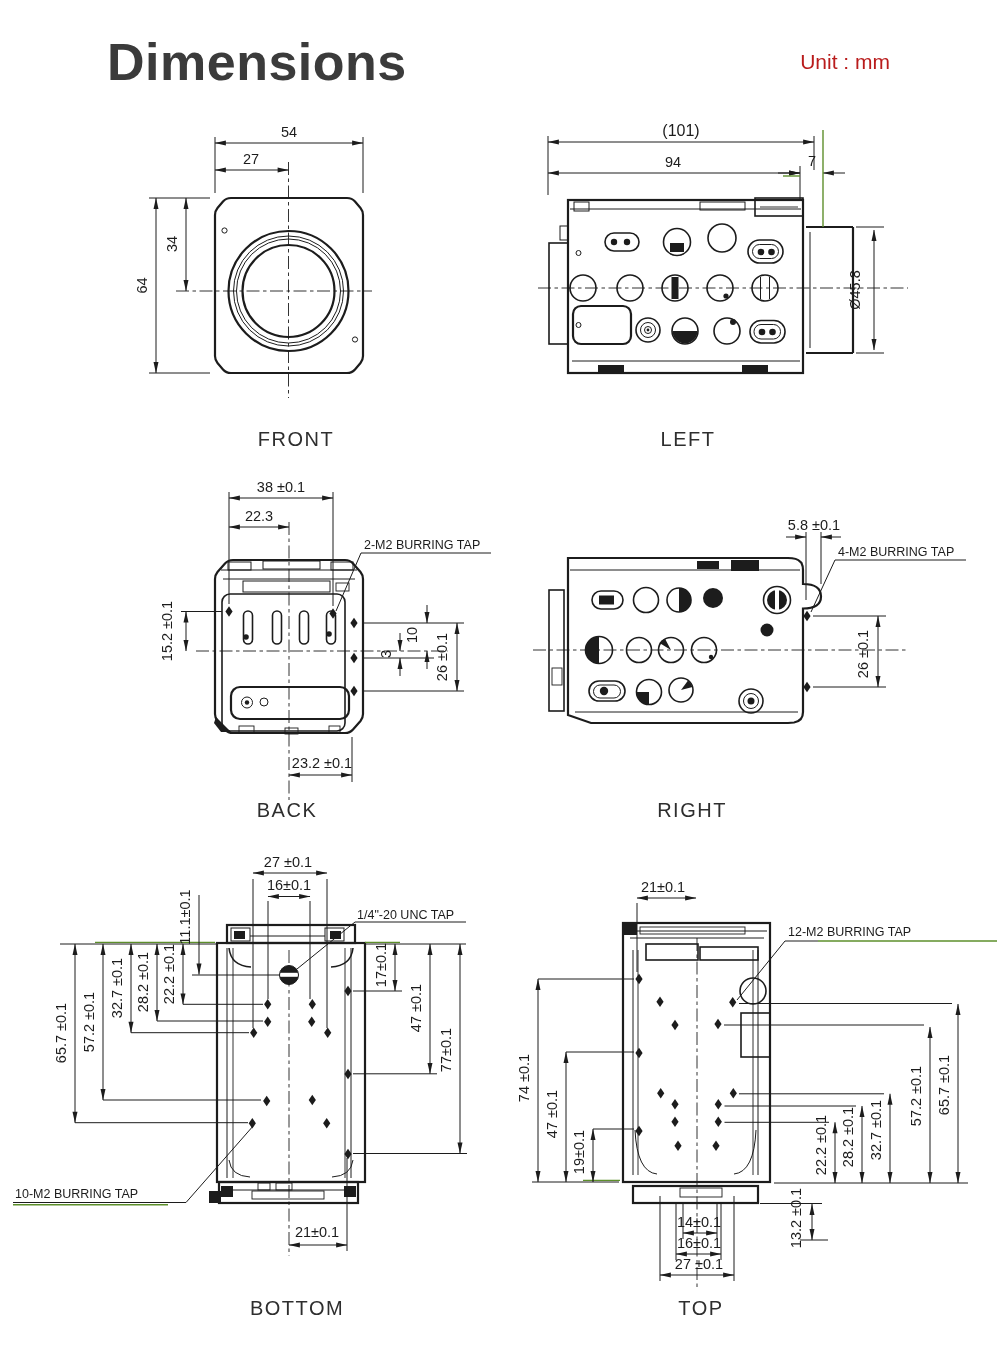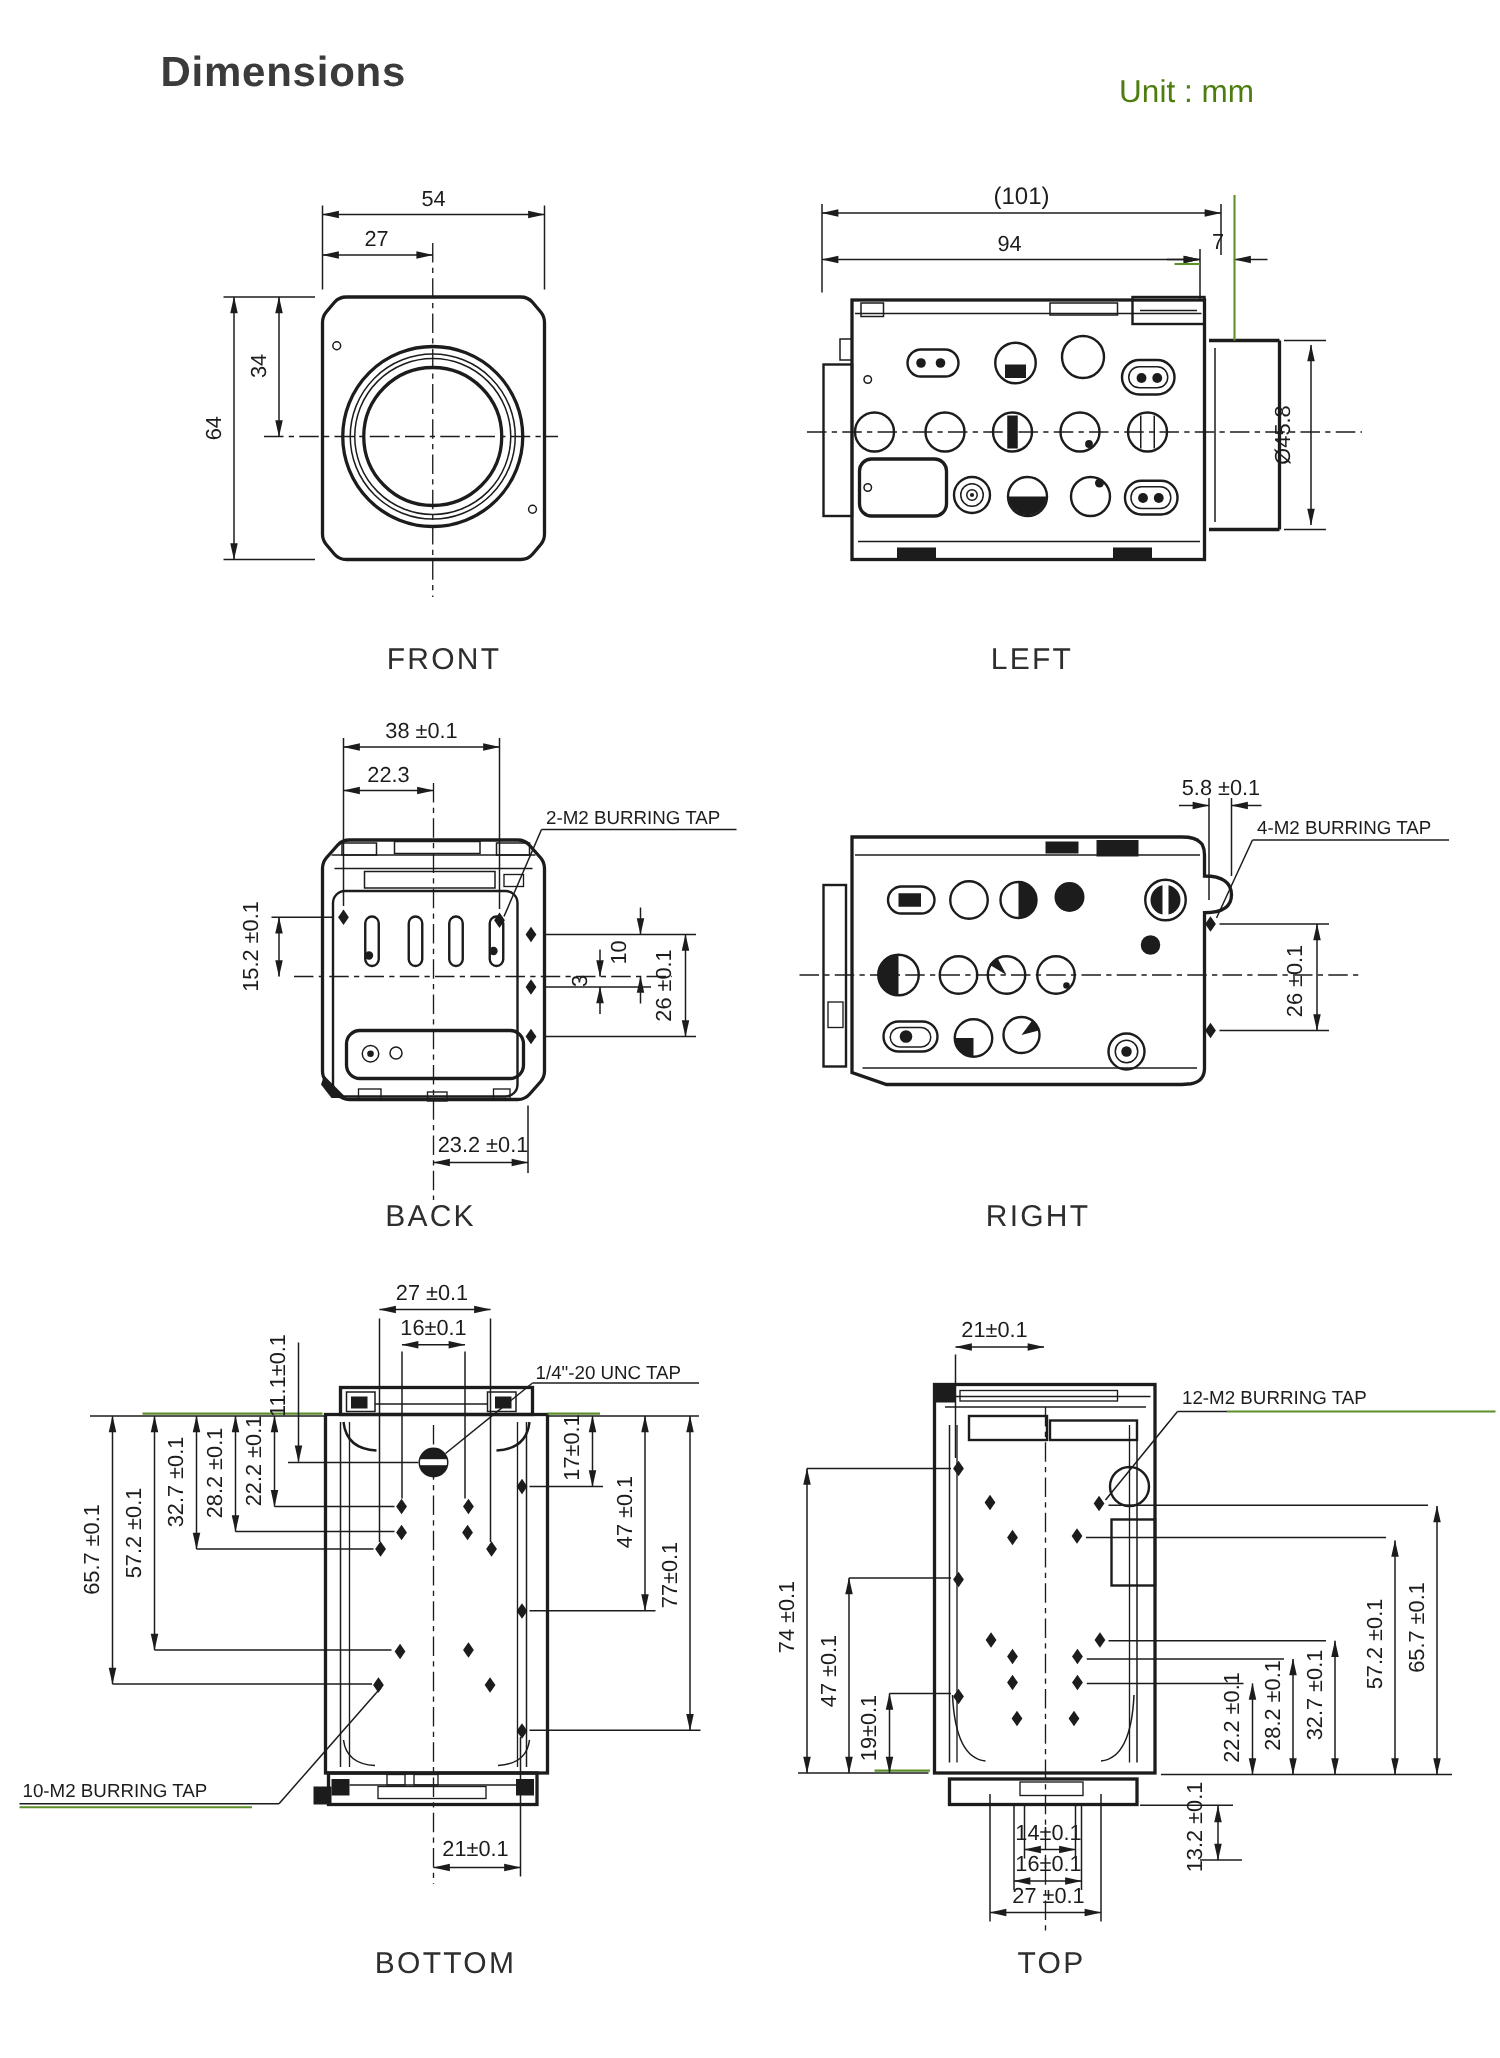--- a/index.html
+++ b/index.html
@@ -1,18 +1,18 @@
 <!DOCTYPE html>
 <html><head>
 <meta charset="utf-8">
 <style>
   html,body{margin:0;padding:0;background:#ffffff}
   body{width:1000px;height:1372px;position:relative;font-family:"Liberation Sans",sans-serif}
-  .hdr-title{position:absolute;left:107px;top:32px;font-size:28px;font-weight:bold;color:#3b3b3b;letter-spacing:.5px}
-  .hdr-unit{position:absolute;left:716px;top:50px;width:150px;text-align:center;font-size:21px;color:#4d7c0f}
+  .hdr-title{position:absolute;left:107px;top:32px;font-size:52px;font-weight:bold;color:#3b3b3b;letter-spacing:.5px}
+  .hdr-unit{position:absolute;left:740px;top:50px;width:150px;text-align:right;font-size:21px;color:#b91c1c}
   svg{position:absolute;left:0;top:0}
   svg text{font-family:"Liberation Sans",sans-serif;fill:#1c1c1c}
   .b2{stroke:#1c1c1c;stroke-width:2.2;fill:none}
   .b{stroke:#1c1c1c;stroke-width:1.6;fill:none}
   .t{stroke:#1c1c1c;stroke-width:1;fill:none}
   .t8{stroke:#1c1c1c;stroke-width:.9;fill:none}
   .f{fill:#1c1c1c;stroke:none}
   .w{fill:#ffffff;stroke:none}
   .cl{stroke:#1c1c1c;stroke-width:.9;fill:none;stroke-dasharray:13 3.5 3.5 3.5}
   .dim{stroke:#1c1c1c;stroke-width:1;fill:none;marker-start:url(#ah);marker-end:url(#ah)}

